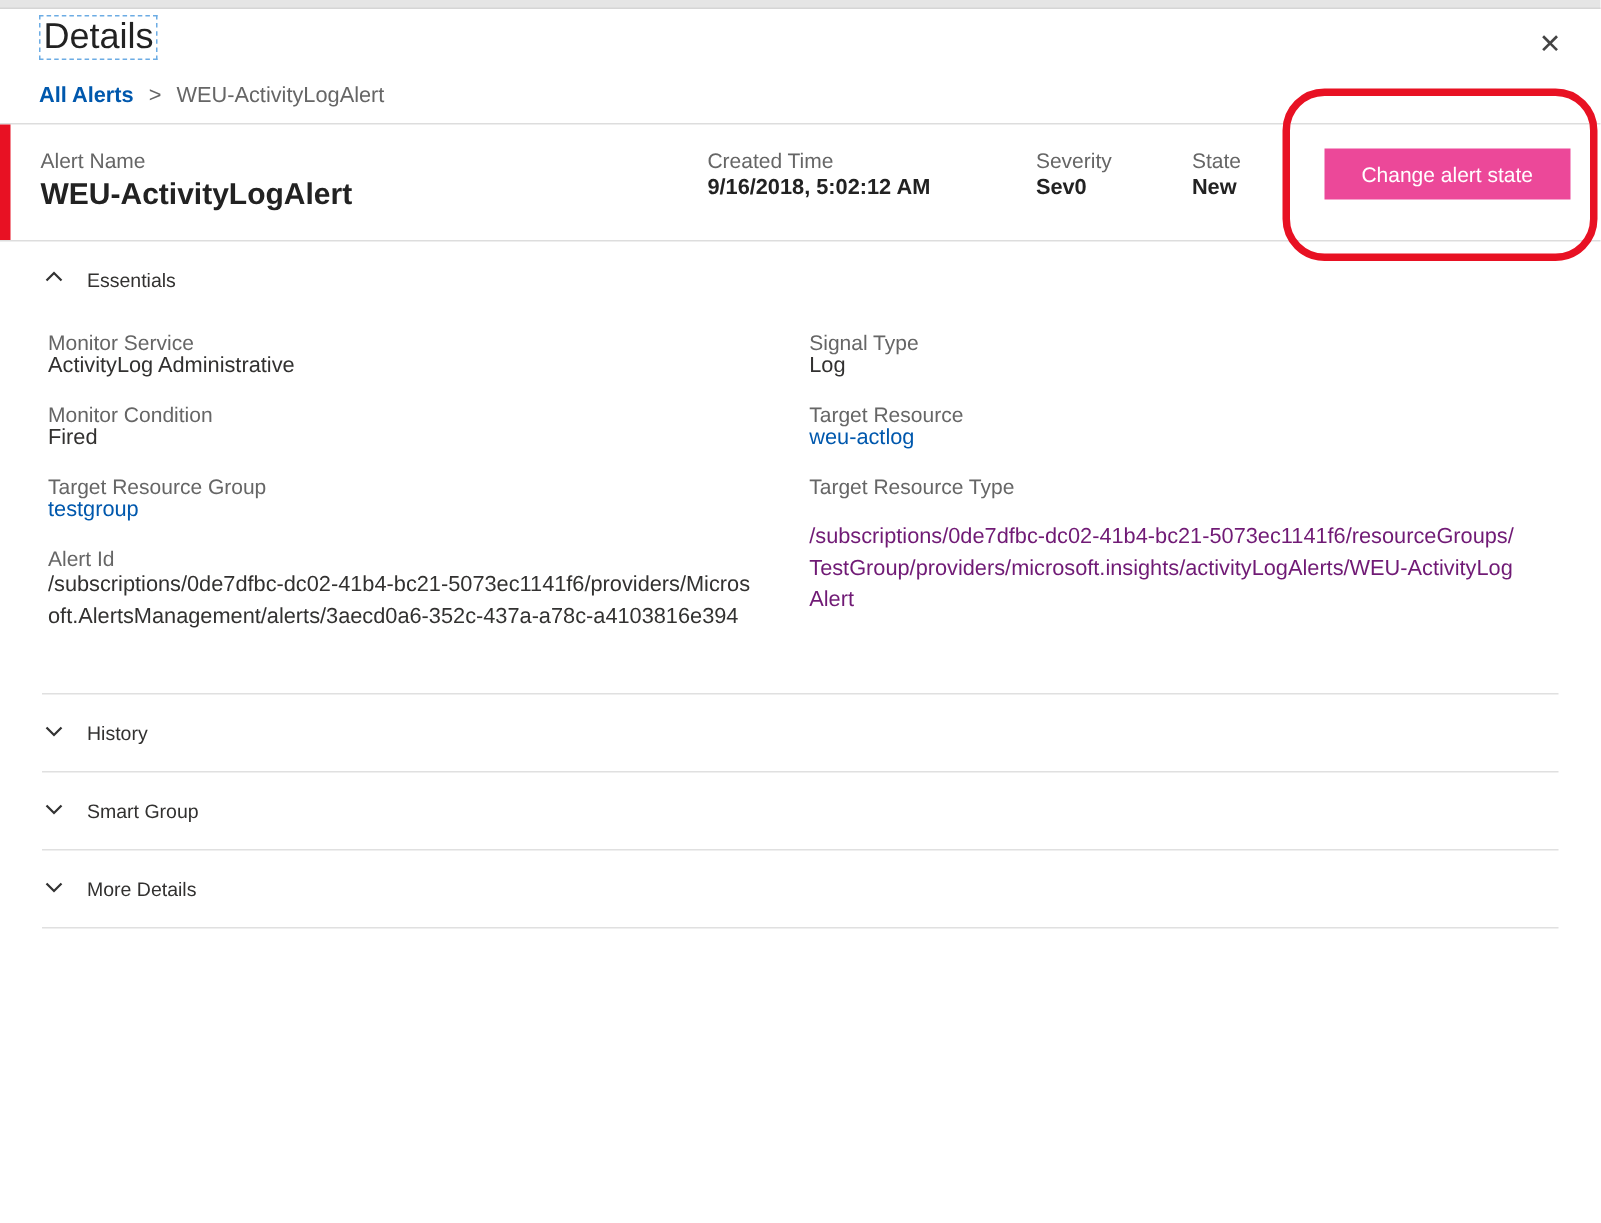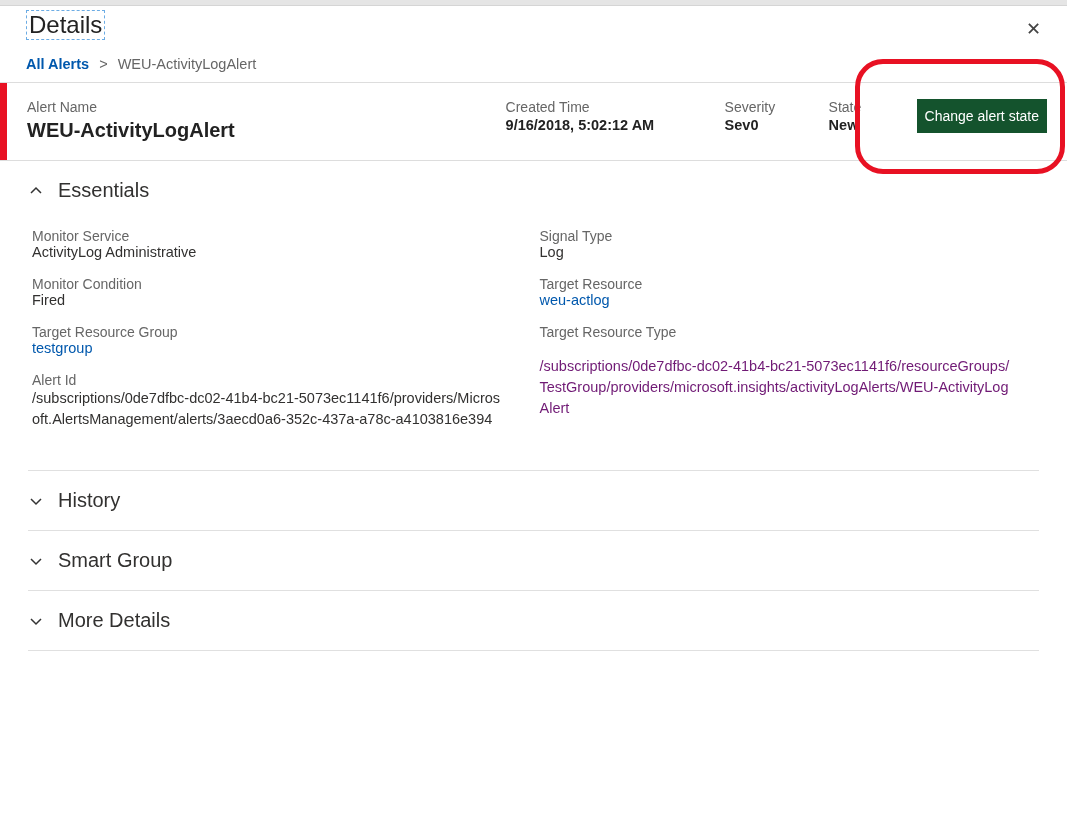--- a/index.html
+++ b/index.html
@@ -95,24 +95,24 @@
       font-weight: 700;
       color: #222;
       margin-top: 0;
     }
     .button-wrap {
       display: flex;
       align-items: flex-start;
       margin-left: 14px;
     }
     .change-state-btn {
-      background: #14532d;
+      background: #ec4899;
       color: #fff;
       border: none;
-      padding: 0 8px;
+      padding: 0 25px;
       height: 34px;
       font-size: 14px;
       font-weight: 400;
       cursor: pointer;
       font-family: inherit;
     }
     .highlight-oval {
       position: absolute;
       right: 2px;
       top: 59px;
@@ -121,25 +121,25 @@
       border: 5px solid #e81123;
       border-radius: 28px;
       pointer-events: none;
       z-index: 10;
     }
     .content {
       padding: 0 28px;
     }
     .section-header {
       display: flex;
-      align-items: center;
+      align-items: flex-start;
       padding: 18px 0;
       cursor: pointer;
       border-bottom: 1px solid #e0e0e0;
-      font-size: 20px;
+      font-size: 13px;
       color: #323130;
     }
     .section-header.expanded {
       border-bottom: none;
       padding-bottom: 8px;
     }
     .chevron {
       width: 16px;
       display: inline-flex;
       justify-content: center;

